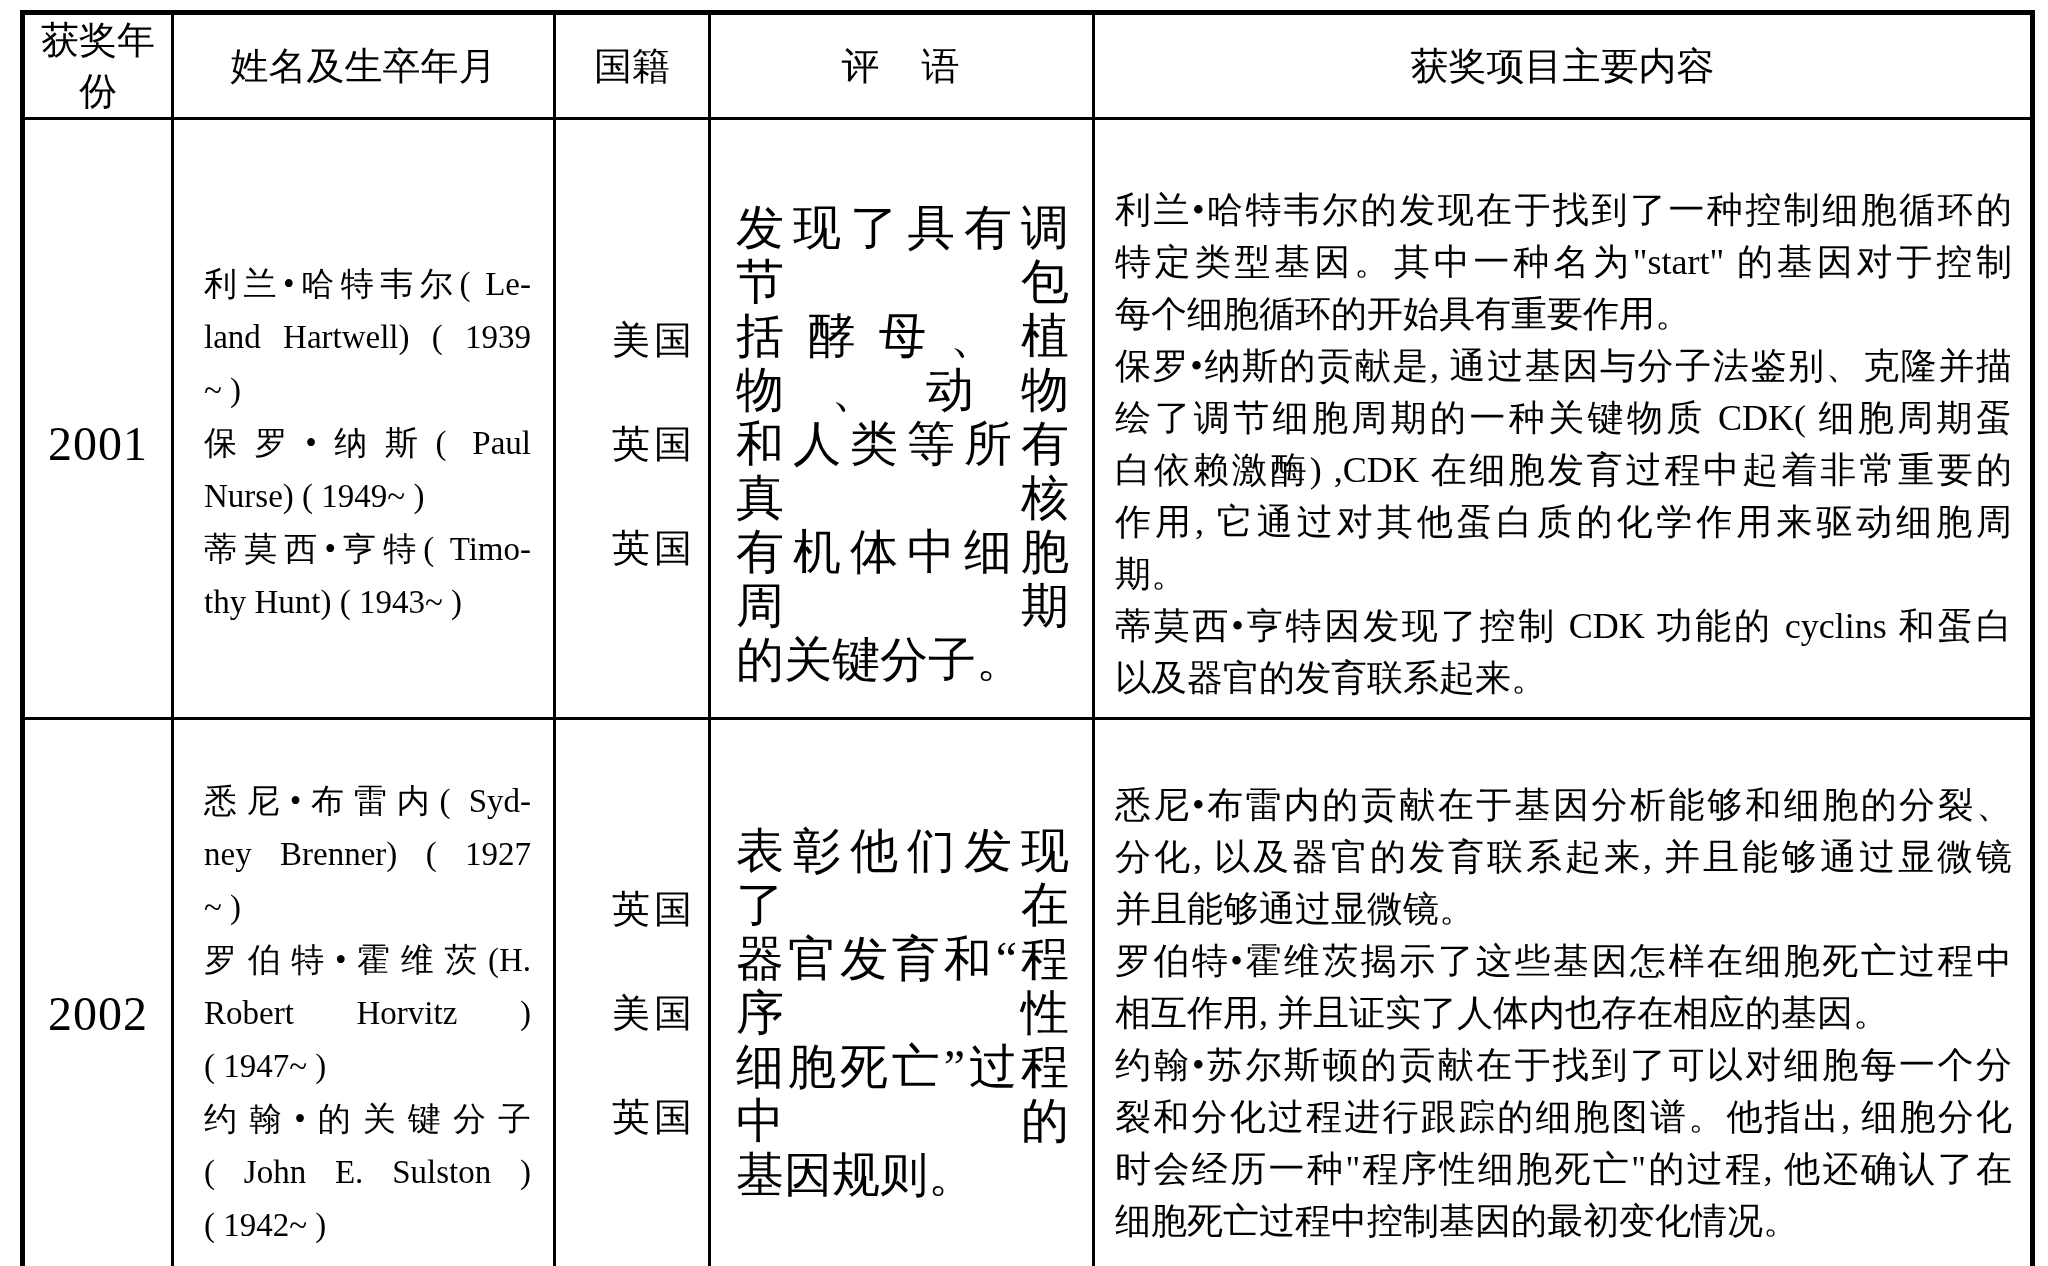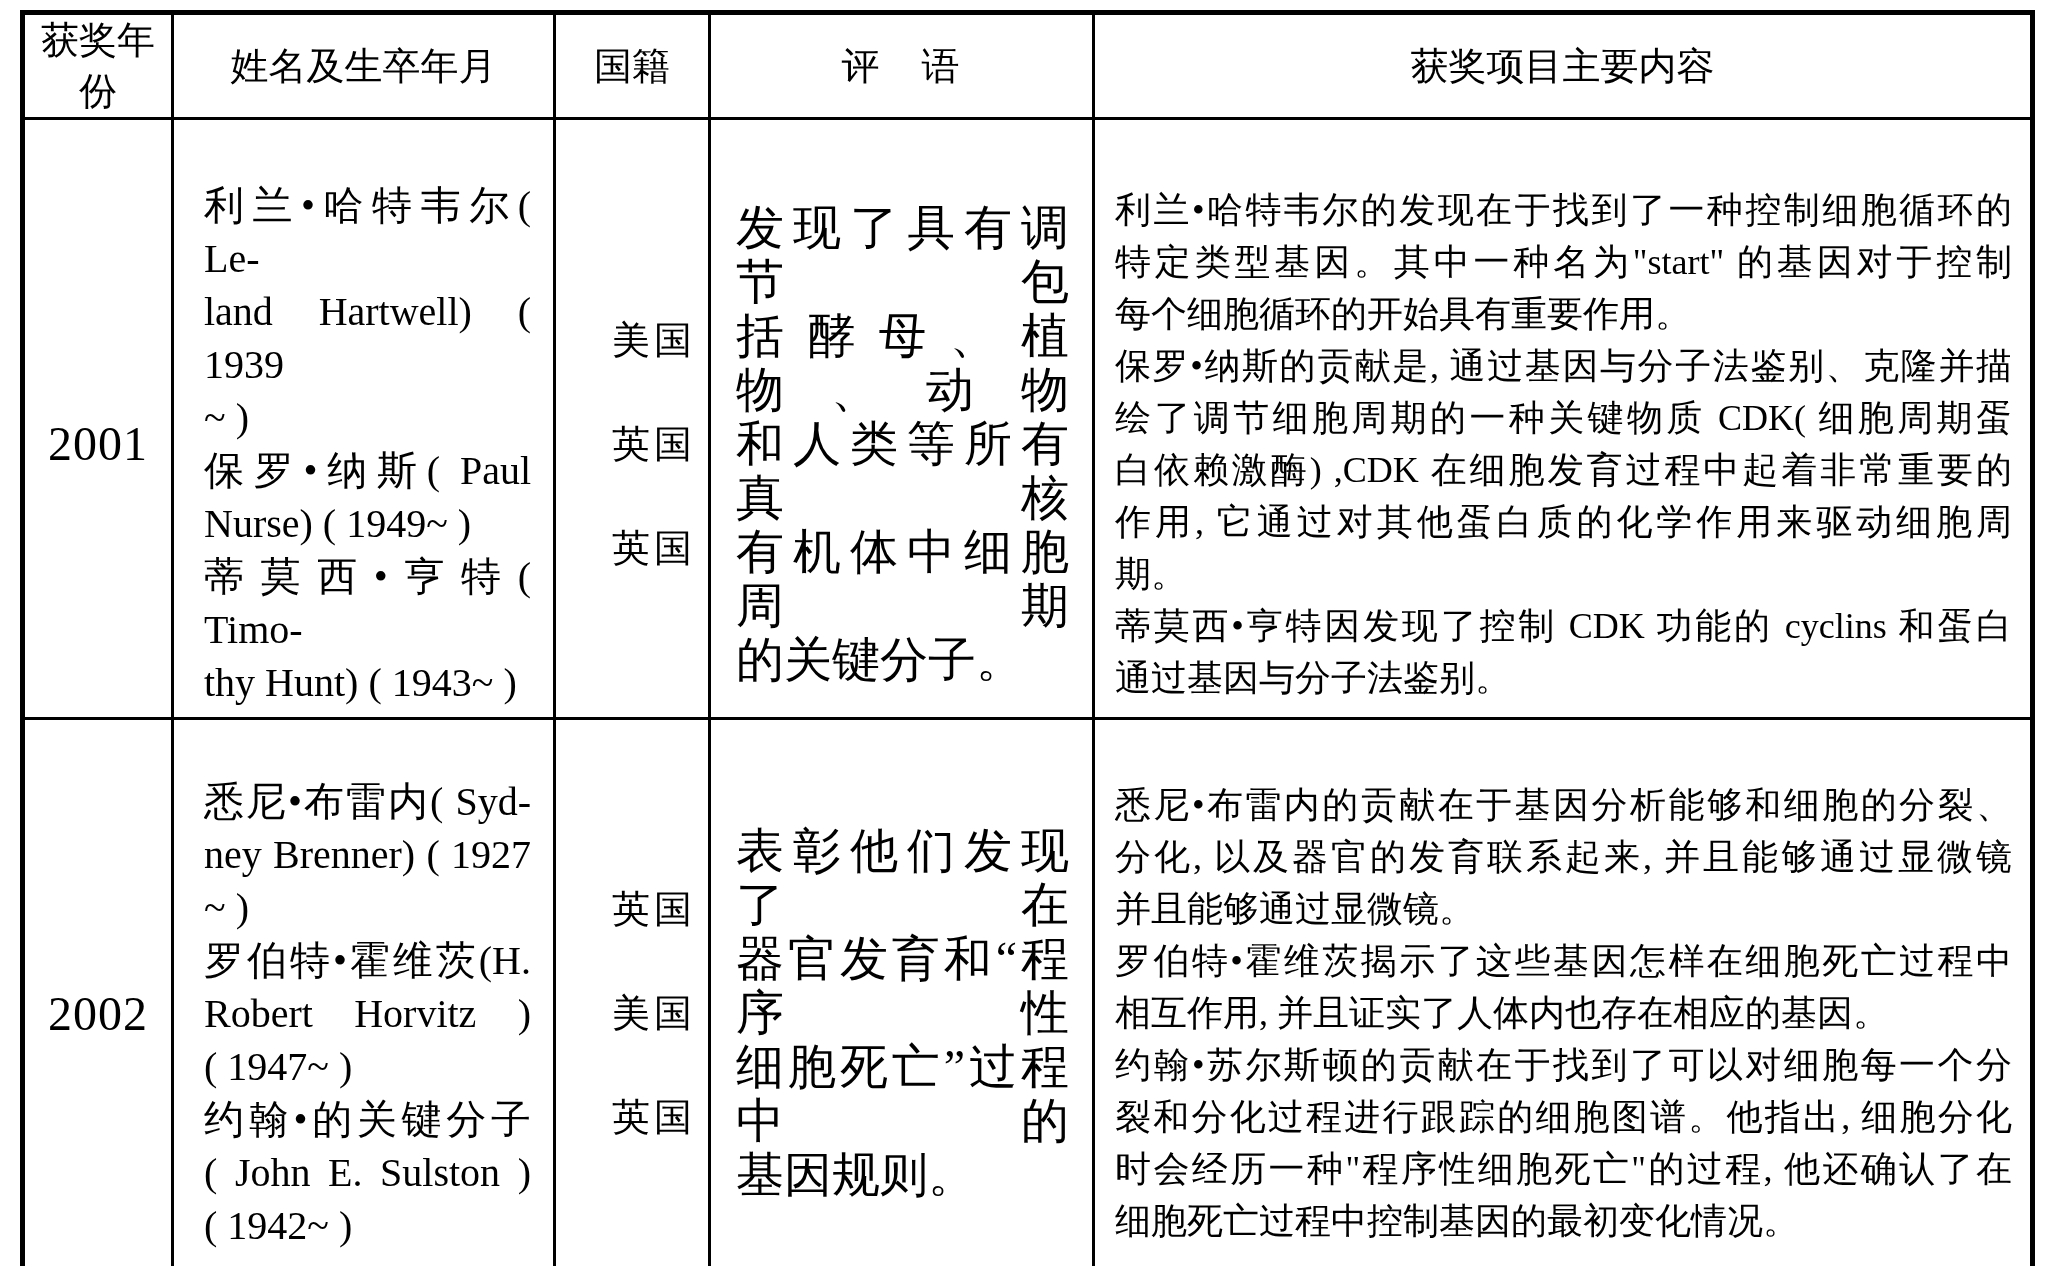--- a/index.html
+++ b/index.html
@@ -41,21 +41,21 @@
   tr.row1 { height: 600px; }
   tr.row1 td { padding-top: 50px; } 
   tr.row2 { height: 590px; }        
 
   td.year-cell {
     text-align: center;
     font-size: 48px;
     letter-spacing: 1px;
   }
   td.name-cell { padding-left: 30px; padding-right: 22px; }
-  .name-cell .ln { font-size: 40px; line-height: 53px; }
+  .name-cell .ln { font-size: 33px; line-height: 53px; }
 
   td.nat-cell { text-align: center; }
   .nat-stack {
     display: flex; flex-direction: column;
     align-items: center; justify-content: center;
     gap: 58px;
     margin-left: 44px;
   }
   .nat { font-size: 38px; line-height: 46px; letter-spacing: 4px; }
 
@@ -121,21 +121,21 @@
         <td class="content-cell">
           <div class="ln j">利兰•哈特韦尔的发现在于找到了一种控制细胞循环的</div>
           <div class="ln j">特定类型基因。其中一种名为"start" 的基因对于控制</div>
           <div class="ln l">每个细胞循环的开始具有重要作用。</div>
           <div class="ln j">保罗•纳斯的贡献是, 通过基因与分子法鉴别、克隆并描</div>
           <div class="ln j">绘了调节细胞周期的一种关键物质 CDK( 细胞周期蛋</div>
           <div class="ln j">白依赖激酶) ,CDK 在细胞发育过程中起着非常重要的</div>
           <div class="ln j">作用, 它通过对其他蛋白质的化学作用来驱动细胞周</div>
           <div class="ln l">期。</div>
           <div class="ln j">蒂莫西•亨特因发现了控制 CDK 功能的 cyclins 和蛋白</div>
-          <div class="ln l">通过基因与分子法鉴别。</div>
+          <div class="ln l">以及器官的发育联系起来。</div>
         </td>
       </tr>
       <tr class="row2">
         <td class="year-cell">2002</td>
         <td class="name-cell">
           <div class="ln j">悉尼•布雷内( Syd-</div>
           <div class="ln j">ney Brenner) ( 1927</div>
           <div class="ln l">~ )</div>
           <div class="ln j">罗伯特•霍维茨(H.</div>
           <div class="ln j">Robert Horvitz )</div>

